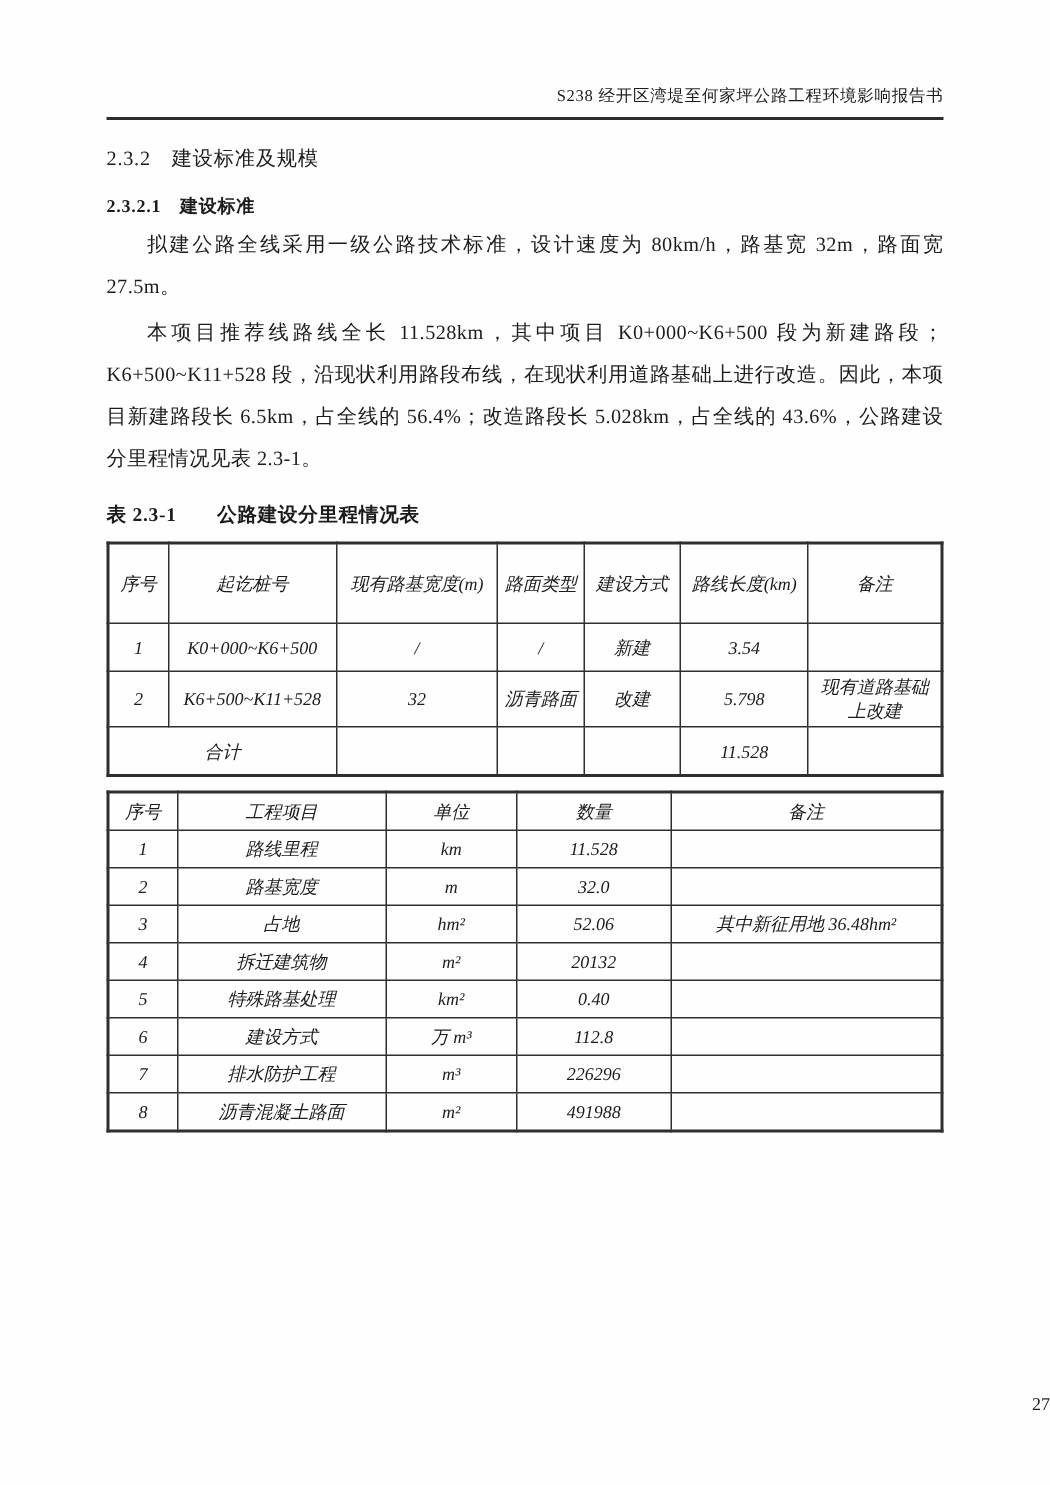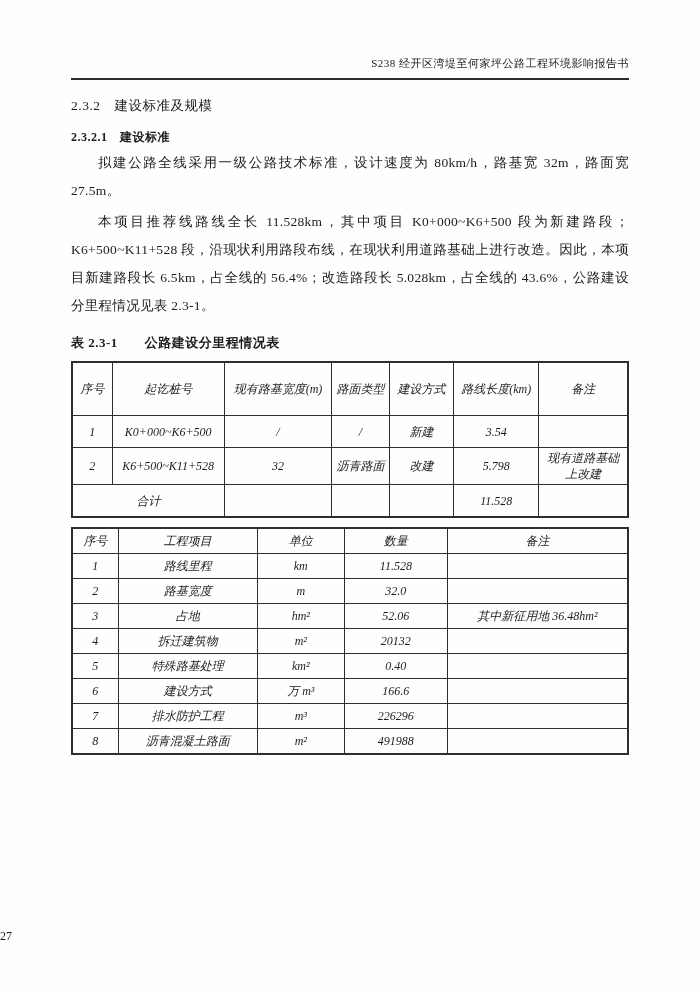--- a/index.html
+++ b/index.html
@@ -74,21 +74,21 @@
   .t1 th { height: 48px; }
   .t1 td { height: 27px; }
   .t2 th { height: 20px; }
   .t2 td { height: 20px; }
 
   .page-number {
     position: absolute;
     bottom: 46px;
     left: 0;
     width: 100%;
-    text-align: left;
+    text-align: right;
     font-size: 12px;
   }
 </style>
 </head>
 <body>
 
 <div class="page">
   <div class="content">
 
     <div class="doc-header">S238 经开区湾堤至何家坪公路工程环境影响报告书</div>
@@ -200,21 +200,21 @@
         <td>5</td>
         <td>特殊路基处理</td>
         <td>km²</td>
         <td>0.40</td>
         <td></td>
       </tr>
       <tr>
         <td>6</td>
         <td>建设方式</td>
         <td>万 m³</td>
-        <td>166.6</td>
+        <td>112.8</td>
         <td></td>
       </tr>
       <tr>
         <td>7</td>
         <td>排水防护工程</td>
         <td>m³</td>
         <td>226296</td>
         <td></td>
       </tr>
       <tr>

